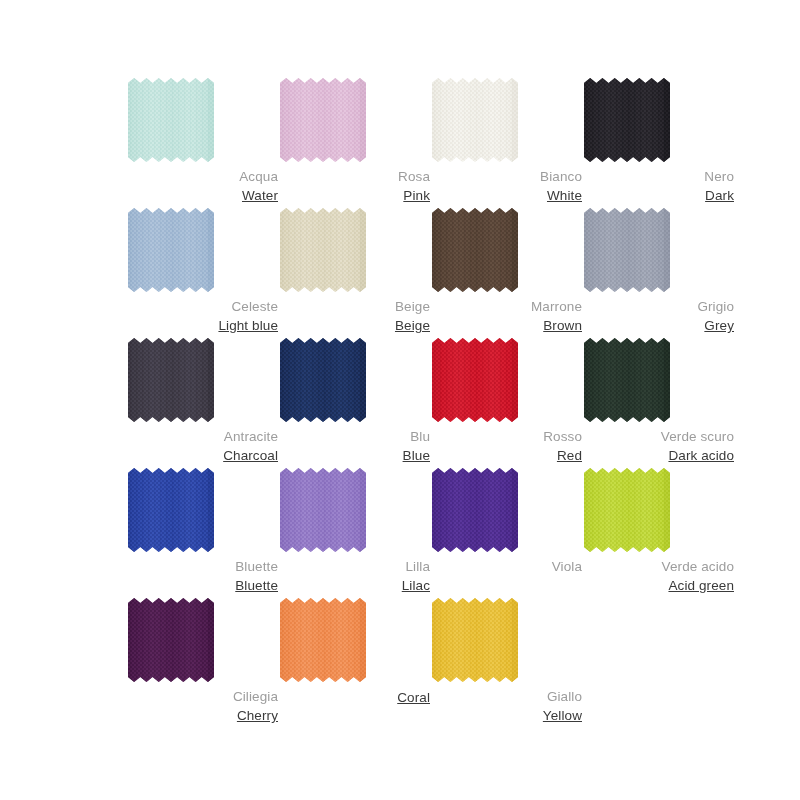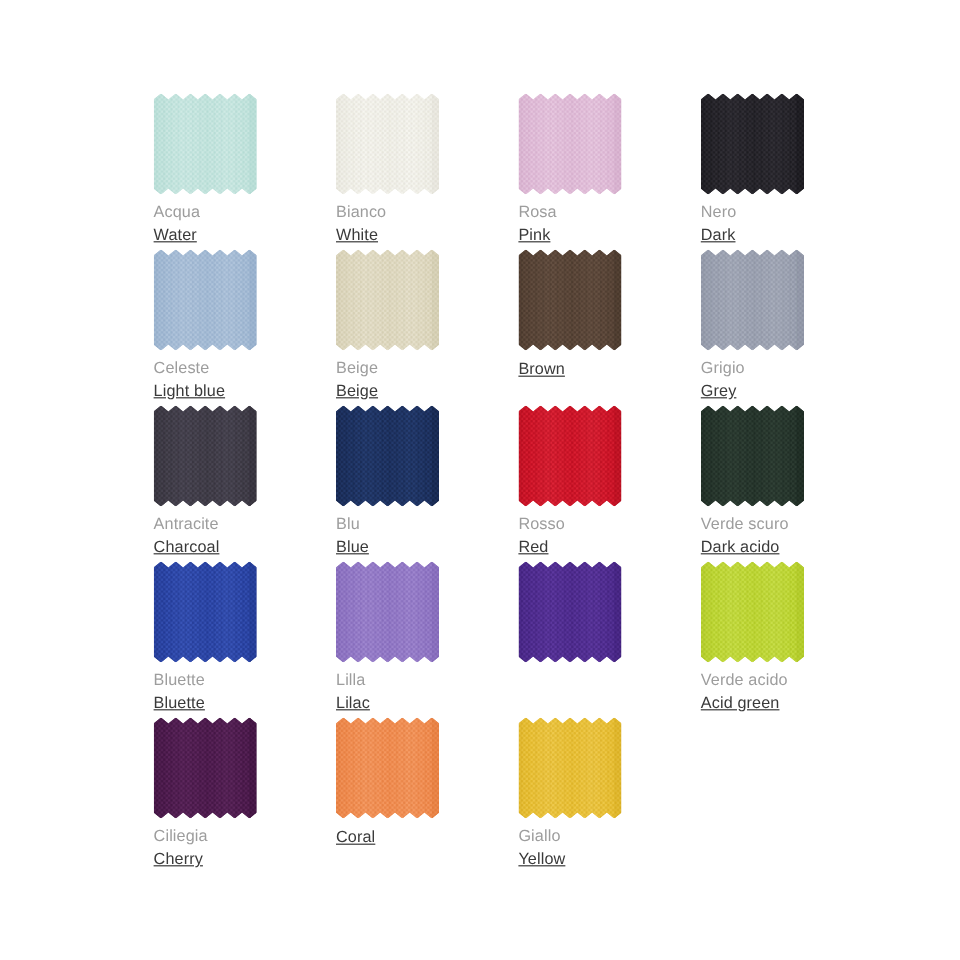--- a/index.html
+++ b/index.html
@@ -13,20 +13,21 @@
     background: #ffffff;
     font-family: "Liberation Sans", sans-serif;
     overflow: hidden;
   }
 
   #swatch-chart {
     position: relative;
     width: 800px;
     height: 800px;
     background: #ffffff;
+    text-align: right;
   }
 
   .swatch-grid {
     position: absolute;
     left: 128px;
     top: 78px;
     width: 580px;
     display: grid;
     grid-template-columns: repeat(4, 152px);
     grid-auto-rows: 130px;
@@ -142,20 +143,72 @@
         <div class="swatch-labels">
           <div class="label-it">Acqua</div>
           <div class="label-en">Water</div>
         </div>
       </div>
       <div class="swatch-cell">
         <div class="swatch-chip-wrap">
           <div class="swatch-chip">
             <svg viewBox="0 0 86 84">
               <defs>
+                <linearGradient id="sw2g" x1="0" y1="0" x2="1" y2="0">
+                  <stop offset="0" stop-color="#cda4c4"></stop>
+                  <stop offset="0.12" stop-color="#dfbad6"></stop>
+                  <stop offset="0.3" stop-color="#edd2e6"></stop>
+                  <stop offset="0.52" stop-color="#dfbad6"></stop>
+                  <stop offset="0.72" stop-color="#edd2e6"></stop>
+                  <stop offset="0.88" stop-color="#dfbad6"></stop>
+                  <stop offset="1" stop-color="#cda4c4"></stop>
+                </linearGradient>
+                <pattern id="sw2p" width="4" height="4" patternUnits="userSpaceOnUse">
+                  <rect width="4" height="4" fill="#dfbad6"></rect>
+                  <circle cx="1" cy="1" r="0.95" fill="#edd2e6" opacity="0.55"></circle>
+                  <circle cx="3" cy="3" r="0.95" fill="#edd2e6" opacity="0.55"></circle>
+                  <circle cx="3" cy="1" r="0.95" fill="#cda4c4" opacity="0.55"></circle>
+                  <circle cx="1" cy="3" r="0.95" fill="#cda4c4" opacity="0.55"></circle>
+                </pattern>
+                <clipPath id="sw2c">
+                  <path d="M0,5 L6.14,0 L12.29,5 L18.43,0 L24.57,5 L30.71,0 L36.86,5 L43.00,0 L49.14,5 L55.29,0 L61.43,5 L67.57,0 L73.71,5 L79.86,0 L86.00,5 L86,79 L79.86,84 L73.71,79 L67.57,84 L61.43,79 L55.29,84 L49.14,79 L43.00,84 L36.86,79 L30.71,84 L24.57,79 L18.43,84 L12.29,79 L6.14,84 L0.00,79 Z"></path>
+                </clipPath>
+              </defs>
+              <g clip-path="url(#sw2c)">
+                <rect width="86" height="84" fill="url(#sw2g)"></rect>
+                <rect width="86" height="84" fill="url(#sw2p)" opacity="0.75"></rect>
+                <rect x="2" y="0" width="1.1" height="84" fill="#cda4c4" opacity="0.18"></rect>
+                <rect x="8" y="0" width="1.1" height="84" fill="#cda4c4" opacity="0.18"></rect>
+                <rect x="14" y="0" width="1.1" height="84" fill="#cda4c4" opacity="0.18"></rect>
+                <rect x="20" y="0" width="1.1" height="84" fill="#cda4c4" opacity="0.18"></rect>
+                <rect x="26" y="0" width="1.1" height="84" fill="#cda4c4" opacity="0.18"></rect>
+                <rect x="32" y="0" width="1.1" height="84" fill="#cda4c4" opacity="0.18"></rect>
+                <rect x="38" y="0" width="1.1" height="84" fill="#cda4c4" opacity="0.18"></rect>
+                <rect x="44" y="0" width="1.1" height="84" fill="#cda4c4" opacity="0.18"></rect>
+                <rect x="50" y="0" width="1.1" height="84" fill="#cda4c4" opacity="0.18"></rect>
+                <rect x="56" y="0" width="1.1" height="84" fill="#cda4c4" opacity="0.18"></rect>
+                <rect x="62" y="0" width="1.1" height="84" fill="#cda4c4" opacity="0.18"></rect>
+                <rect x="68" y="0" width="1.1" height="84" fill="#cda4c4" opacity="0.18"></rect>
+                <rect x="74" y="0" width="1.1" height="84" fill="#cda4c4" opacity="0.18"></rect>
+                <rect x="80" y="0" width="1.1" height="84" fill="#cda4c4" opacity="0.18"></rect>
+                <rect x="80" y="0" width="6" height="84" fill="#cda4c4" opacity="0.22"></rect>
+              </g>
+            </svg>
+          </div>
+        </div>
+        <div class="swatch-labels">
+          <div class="label-it">Rosa</div>
+          <div class="label-en">Pink</div>
+        </div>
+      </div>
+      <div class="swatch-cell">
+        <div class="swatch-chip-wrap">
+          <div class="swatch-chip">
+            <svg viewBox="0 0 86 84">
+              <defs>
                 <linearGradient id="sw1g" x1="0" y1="0" x2="1" y2="0">
                   <stop offset="0" stop-color="#dddbd0"></stop>
                   <stop offset="0.12" stop-color="#efeee7"></stop>
                   <stop offset="0.3" stop-color="#fbfaf6"></stop>
                   <stop offset="0.52" stop-color="#efeee7"></stop>
                   <stop offset="0.72" stop-color="#fbfaf6"></stop>
                   <stop offset="0.88" stop-color="#efeee7"></stop>
                   <stop offset="1" stop-color="#dddbd0"></stop>
                 </linearGradient>
                 <pattern id="sw1p" width="4" height="4" patternUnits="userSpaceOnUse">
@@ -194,72 +247,20 @@
         <div class="swatch-labels">
           <div class="label-it">Bianco</div>
           <div class="label-en">White</div>
         </div>
       </div>
       <div class="swatch-cell">
         <div class="swatch-chip-wrap">
           <div class="swatch-chip">
             <svg viewBox="0 0 86 84">
               <defs>
-                <linearGradient id="sw2g" x1="0" y1="0" x2="1" y2="0">
-                  <stop offset="0" stop-color="#cda4c4"></stop>
-                  <stop offset="0.12" stop-color="#dfbad6"></stop>
-                  <stop offset="0.3" stop-color="#edd2e6"></stop>
-                  <stop offset="0.52" stop-color="#dfbad6"></stop>
-                  <stop offset="0.72" stop-color="#edd2e6"></stop>
-                  <stop offset="0.88" stop-color="#dfbad6"></stop>
-                  <stop offset="1" stop-color="#cda4c4"></stop>
-                </linearGradient>
-                <pattern id="sw2p" width="4" height="4" patternUnits="userSpaceOnUse">
-                  <rect width="4" height="4" fill="#dfbad6"></rect>
-                  <circle cx="1" cy="1" r="0.95" fill="#edd2e6" opacity="0.55"></circle>
-                  <circle cx="3" cy="3" r="0.95" fill="#edd2e6" opacity="0.55"></circle>
-                  <circle cx="3" cy="1" r="0.95" fill="#cda4c4" opacity="0.55"></circle>
-                  <circle cx="1" cy="3" r="0.95" fill="#cda4c4" opacity="0.55"></circle>
-                </pattern>
-                <clipPath id="sw2c">
-                  <path d="M0,5 L6.14,0 L12.29,5 L18.43,0 L24.57,5 L30.71,0 L36.86,5 L43.00,0 L49.14,5 L55.29,0 L61.43,5 L67.57,0 L73.71,5 L79.86,0 L86.00,5 L86,79 L79.86,84 L73.71,79 L67.57,84 L61.43,79 L55.29,84 L49.14,79 L43.00,84 L36.86,79 L30.71,84 L24.57,79 L18.43,84 L12.29,79 L6.14,84 L0.00,79 Z"></path>
-                </clipPath>
-              </defs>
-              <g clip-path="url(#sw2c)">
-                <rect width="86" height="84" fill="url(#sw2g)"></rect>
-                <rect width="86" height="84" fill="url(#sw2p)" opacity="0.75"></rect>
-                <rect x="2" y="0" width="1.1" height="84" fill="#cda4c4" opacity="0.18"></rect>
-                <rect x="8" y="0" width="1.1" height="84" fill="#cda4c4" opacity="0.18"></rect>
-                <rect x="14" y="0" width="1.1" height="84" fill="#cda4c4" opacity="0.18"></rect>
-                <rect x="20" y="0" width="1.1" height="84" fill="#cda4c4" opacity="0.18"></rect>
-                <rect x="26" y="0" width="1.1" height="84" fill="#cda4c4" opacity="0.18"></rect>
-                <rect x="32" y="0" width="1.1" height="84" fill="#cda4c4" opacity="0.18"></rect>
-                <rect x="38" y="0" width="1.1" height="84" fill="#cda4c4" opacity="0.18"></rect>
-                <rect x="44" y="0" width="1.1" height="84" fill="#cda4c4" opacity="0.18"></rect>
-                <rect x="50" y="0" width="1.1" height="84" fill="#cda4c4" opacity="0.18"></rect>
-                <rect x="56" y="0" width="1.1" height="84" fill="#cda4c4" opacity="0.18"></rect>
-                <rect x="62" y="0" width="1.1" height="84" fill="#cda4c4" opacity="0.18"></rect>
-                <rect x="68" y="0" width="1.1" height="84" fill="#cda4c4" opacity="0.18"></rect>
-                <rect x="74" y="0" width="1.1" height="84" fill="#cda4c4" opacity="0.18"></rect>
-                <rect x="80" y="0" width="1.1" height="84" fill="#cda4c4" opacity="0.18"></rect>
-                <rect x="80" y="0" width="6" height="84" fill="#cda4c4" opacity="0.22"></rect>
-              </g>
-            </svg>
-          </div>
-        </div>
-        <div class="swatch-labels">
-          <div class="label-it">Rosa</div>
-          <div class="label-en">Pink</div>
-        </div>
-      </div>
-      <div class="swatch-cell">
-        <div class="swatch-chip-wrap">
-          <div class="swatch-chip">
-            <svg viewBox="0 0 86 84">
-              <defs>
                 <linearGradient id="sw3g" x1="0" y1="0" x2="1" y2="0">
                   <stop offset="0" stop-color="#131216"></stop>
                   <stop offset="0.12" stop-color="#26242a"></stop>
                   <stop offset="0.3" stop-color="#3b383f"></stop>
                   <stop offset="0.52" stop-color="#26242a"></stop>
                   <stop offset="0.72" stop-color="#3b383f"></stop>
                   <stop offset="0.88" stop-color="#26242a"></stop>
                   <stop offset="1" stop-color="#131216"></stop>
                 </linearGradient>
                 <pattern id="sw3p" width="4" height="4" patternUnits="userSpaceOnUse">
@@ -445,20 +446,21 @@
                 <rect x="62" y="0" width="1.1" height="84" fill="#3f3025" opacity="0.18"></rect>
                 <rect x="68" y="0" width="1.1" height="84" fill="#3f3025" opacity="0.18"></rect>
                 <rect x="74" y="0" width="1.1" height="84" fill="#3f3025" opacity="0.18"></rect>
                 <rect x="80" y="0" width="1.1" height="84" fill="#3f3025" opacity="0.18"></rect>
                 <rect x="80" y="0" width="6" height="84" fill="#3f3025" opacity="0.22"></rect>
               </g>
             </svg>
           </div>
         </div>
         <div class="swatch-labels">
+          <div class="label-it">Marrone</div>
           <div class="label-en">Brown</div>
         </div>
       </div>
       <div class="swatch-cell">
         <div class="swatch-chip-wrap">
           <div class="swatch-chip">
             <svg viewBox="0 0 86 84">
               <defs>
                 <linearGradient id="sw7g" x1="0" y1="0" x2="1" y2="0">
                   <stop offset="0" stop-color="#848a9b"></stop>
@@ -860,20 +862,21 @@
                 <rect x="62" y="0" width="1.1" height="84" fill="#3a1d72" opacity="0.18"></rect>
                 <rect x="68" y="0" width="1.1" height="84" fill="#3a1d72" opacity="0.18"></rect>
                 <rect x="74" y="0" width="1.1" height="84" fill="#3a1d72" opacity="0.18"></rect>
                 <rect x="80" y="0" width="1.1" height="84" fill="#3a1d72" opacity="0.18"></rect>
                 <rect x="80" y="0" width="6" height="84" fill="#3a1d72" opacity="0.22"></rect>
               </g>
             </svg>
           </div>
         </div>
         <div class="swatch-labels">
+          <div class="label-it">Viola</div>
         </div>
       </div>
       <div class="swatch-cell">
         <div class="swatch-chip-wrap">
           <div class="swatch-chip">
             <svg viewBox="0 0 86 84">
               <defs>
                 <linearGradient id="sw15g" x1="0" y1="0" x2="1" y2="0">
                   <stop offset="0" stop-color="#a4bd1d"></stop>
                   <stop offset="0.12" stop-color="#bdd632"></stop>

